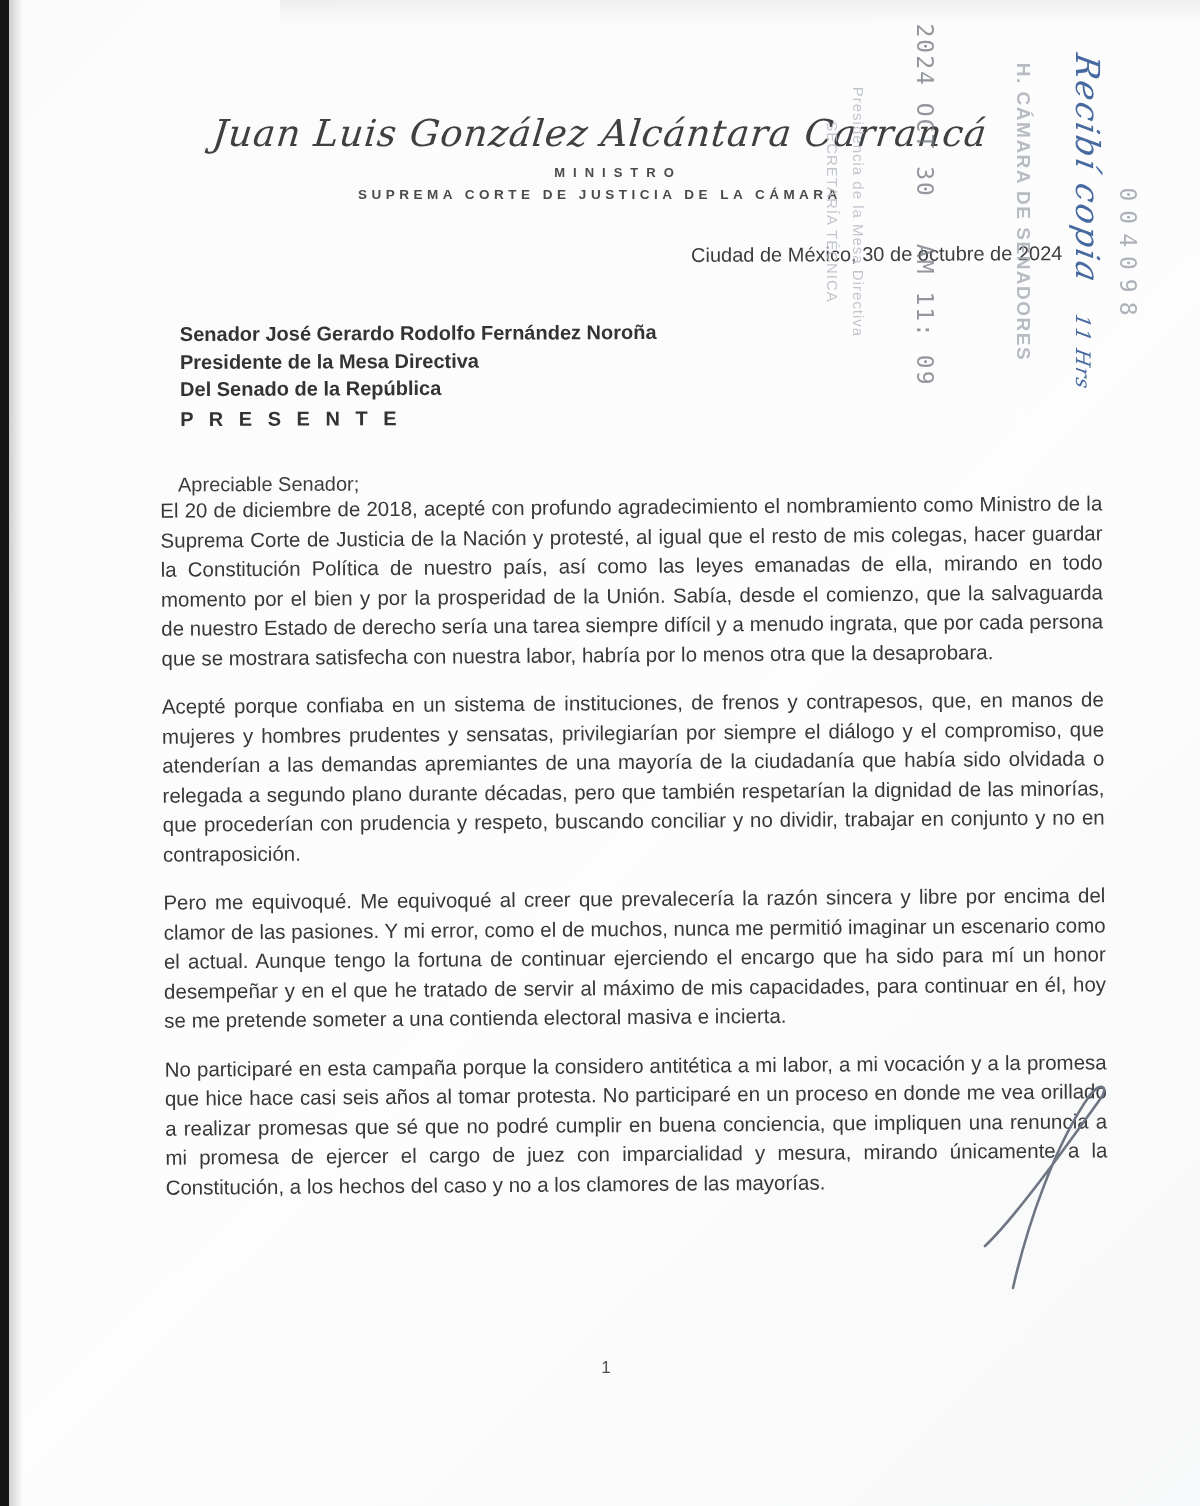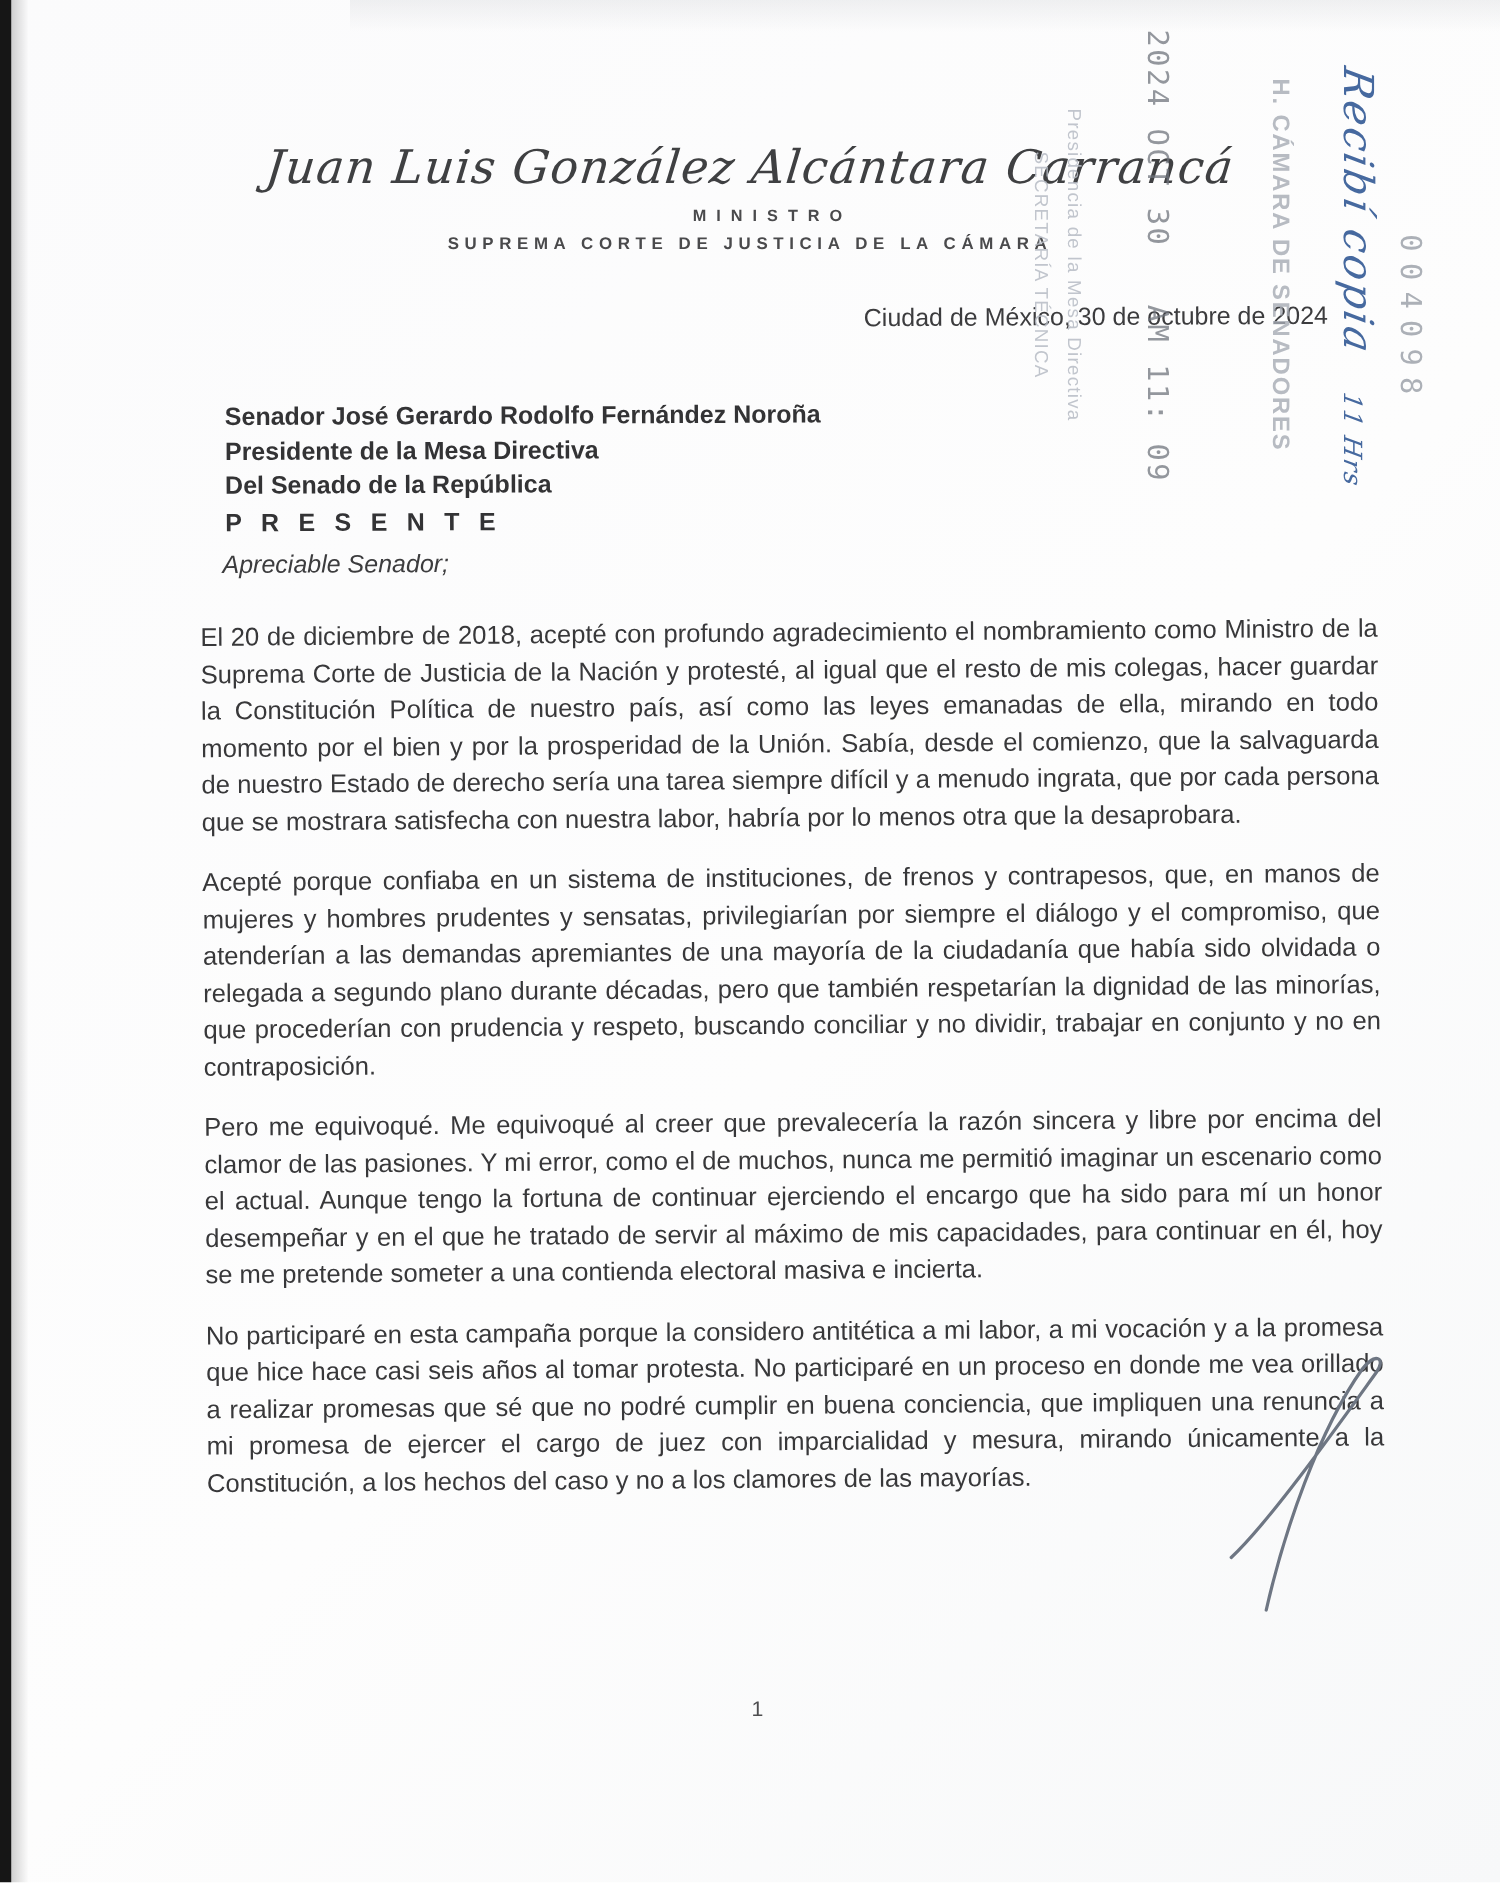--- a/index.html
+++ b/index.html
@@ -78,22 +78,22 @@
   .handwritten .hw-time{font-size:20px;margin-left:26px;letter-spacing:1px;display:inline-block;transform:skewX(-10deg);}
 
   
   .recipient{
     position:absolute;left:180px;top:320px;
     font-size:20px;font-weight:700;color:#333335;line-height:27.5px;
     transform:rotate(-.25deg);
   }
   .recipient .presente{font-weight:600;letter-spacing:5px;margin-top:2px;}
   .salutation{
-    position:absolute;left:178px;top:441px;
-    font-size:20px;color:#3c3c3e;transform:rotate(-.25deg);font-style:italic;
+    position:absolute;left:178px;top:473px;
+    font-size:20px;color:#3c3c3e;transform:rotate(-.25deg);
   }
 
   
   .letter-body{
     position:absolute;left:163px;top:492px;width:942px;
     transform:rotate(-.45deg);
   }
   .letter-body p{
     margin:0 0 19px 0;
     font-size:20.5px;line-height:29.5px;color:#38383a;

